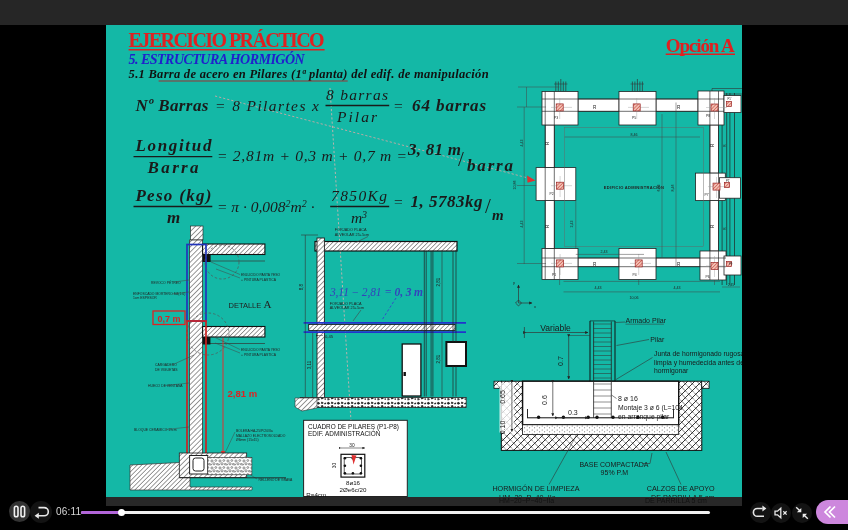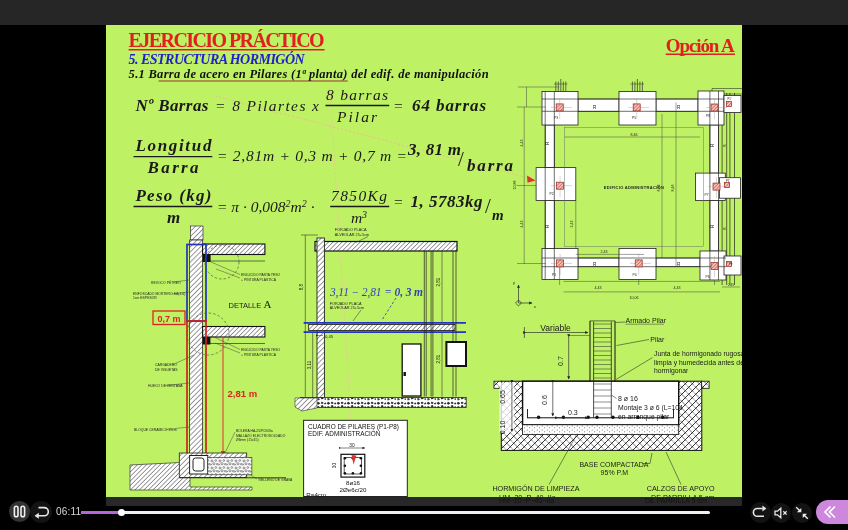--- a/index.html
+++ b/index.html
@@ -1,19 +1,19 @@
 <!DOCTYPE html>
 <html><head>
 <meta charset="utf-8">
 <style>
 *{margin:0;padding:0;box-sizing:border-box}
 html,body{width:848px;height:530px;background:#000;overflow:hidden}
 body{position:relative;font-family:"Liberation Sans",sans-serif}
 .topbar{position:absolute;left:0;top:0;width:848px;height:25px;background:#262626}
-.slide{position:absolute;left:106px;top:25px;width:636px;height:472px;background:#bef264;overflow:hidden}
+.slide{position:absolute;left:106px;top:25px;width:636px;height:472px;background:#14b8a6;overflow:hidden}
 .dimstrip{position:absolute;left:106px;top:497px;width:636px;height:9px;background:#282828;overflow:hidden}
 .ctl{position:absolute;border-radius:50%}
 .time{position:absolute;color:#d8d8d8;font-size:10px;letter-spacing:0.2px}
 </style>
 </head>
 <body>
 
 <div class="topbar"></div>
 
 <div class="slide">

